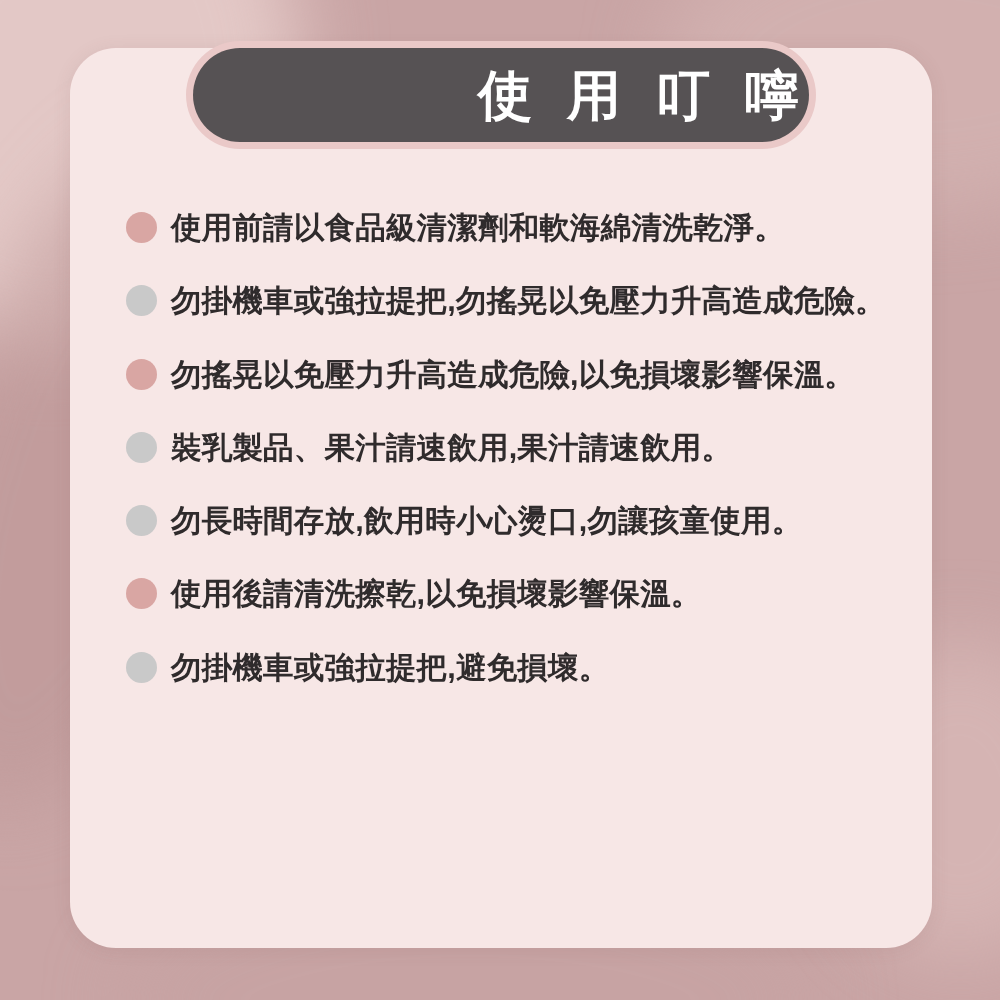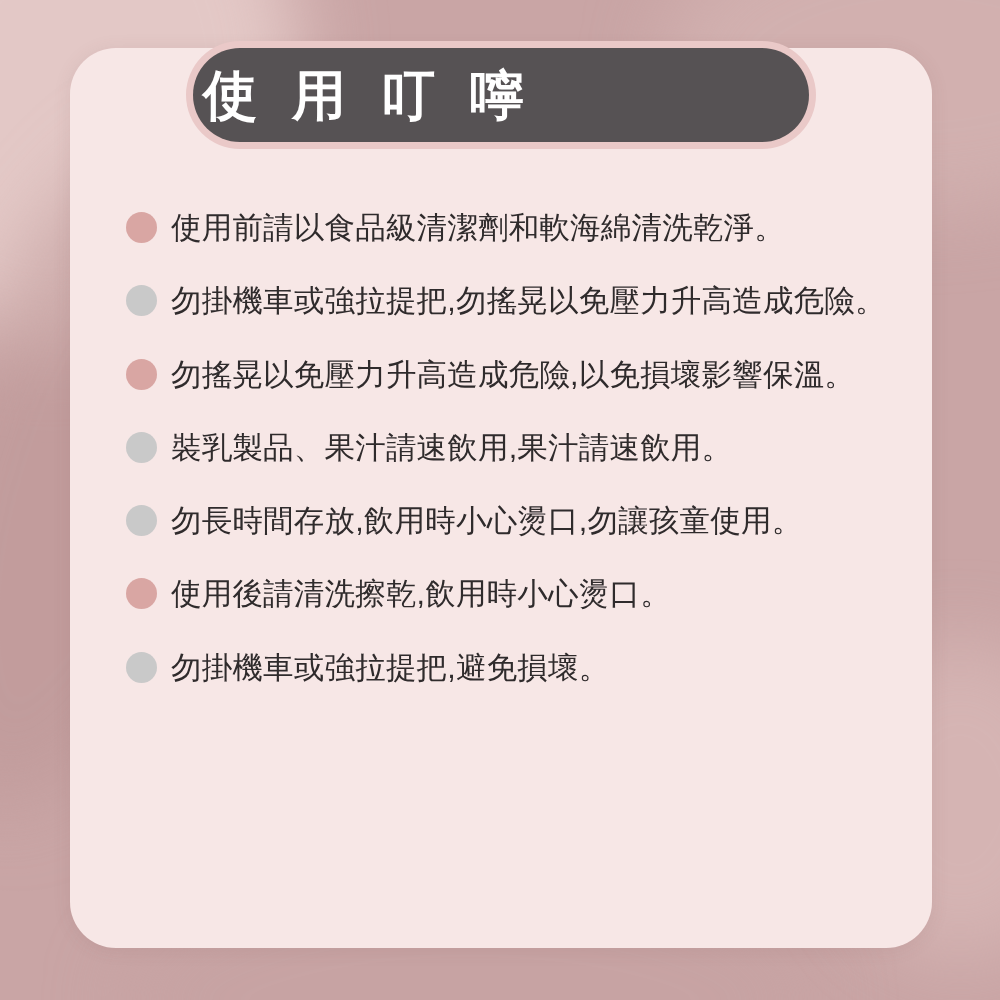--- a/index.html
+++ b/index.html
@@ -81,38 +81,39 @@
     padding: 7px;
     box-sizing: border-box;
   }
   #title-pill {
     width: 100%;
     height: 100%;
     background: #565254;
     border-radius: 50px;
     display: flex;
     align-items: center;
-    justify-content: flex-start;
+    justify-content: flex-end;
   }
   #title-text {
     color: #ffffff;
     font-size: 54px;
     letter-spacing: 10px;
     text-indent: 10px;
     font-weight: 700;
     line-height: 1;
     font-family: "Liberation Sans", sans-serif;
   }
 
   
   #list {
     position: absolute;
     left: 56px;
     right: 36px;
     top: 158px;
+    font-weight: bold;
   }
   .item {
     display: flex;
     align-items: flex-start;
     margin-bottom: 30px;
   }
   .bullet {
     flex: 0 0 auto;
     width: 31px;
     height: 31px;
@@ -173,21 +174,21 @@
       </div>
 
 
       <div class="item">
         <span class="bullet gray"></span>
         <span class="item-text">勿長時間存放,飲用時小心燙口,勿讓孩童使用。</span>
       </div>
 
       <div class="item">
         <span class="bullet pink"></span>
-        <span class="item-text">使用後請清洗擦乾,飲用時小心燙口。</span>
+        <span class="item-text">使用後請清洗擦乾,以免損壞影響保溫。</span>
       </div>
 
       <div class="item">
         <span class="bullet gray"></span>
         <span class="item-text">勿掛機車或強拉提把,避免損壞。</span>
       </div>
 
     </div>
   </div>
 </div>

